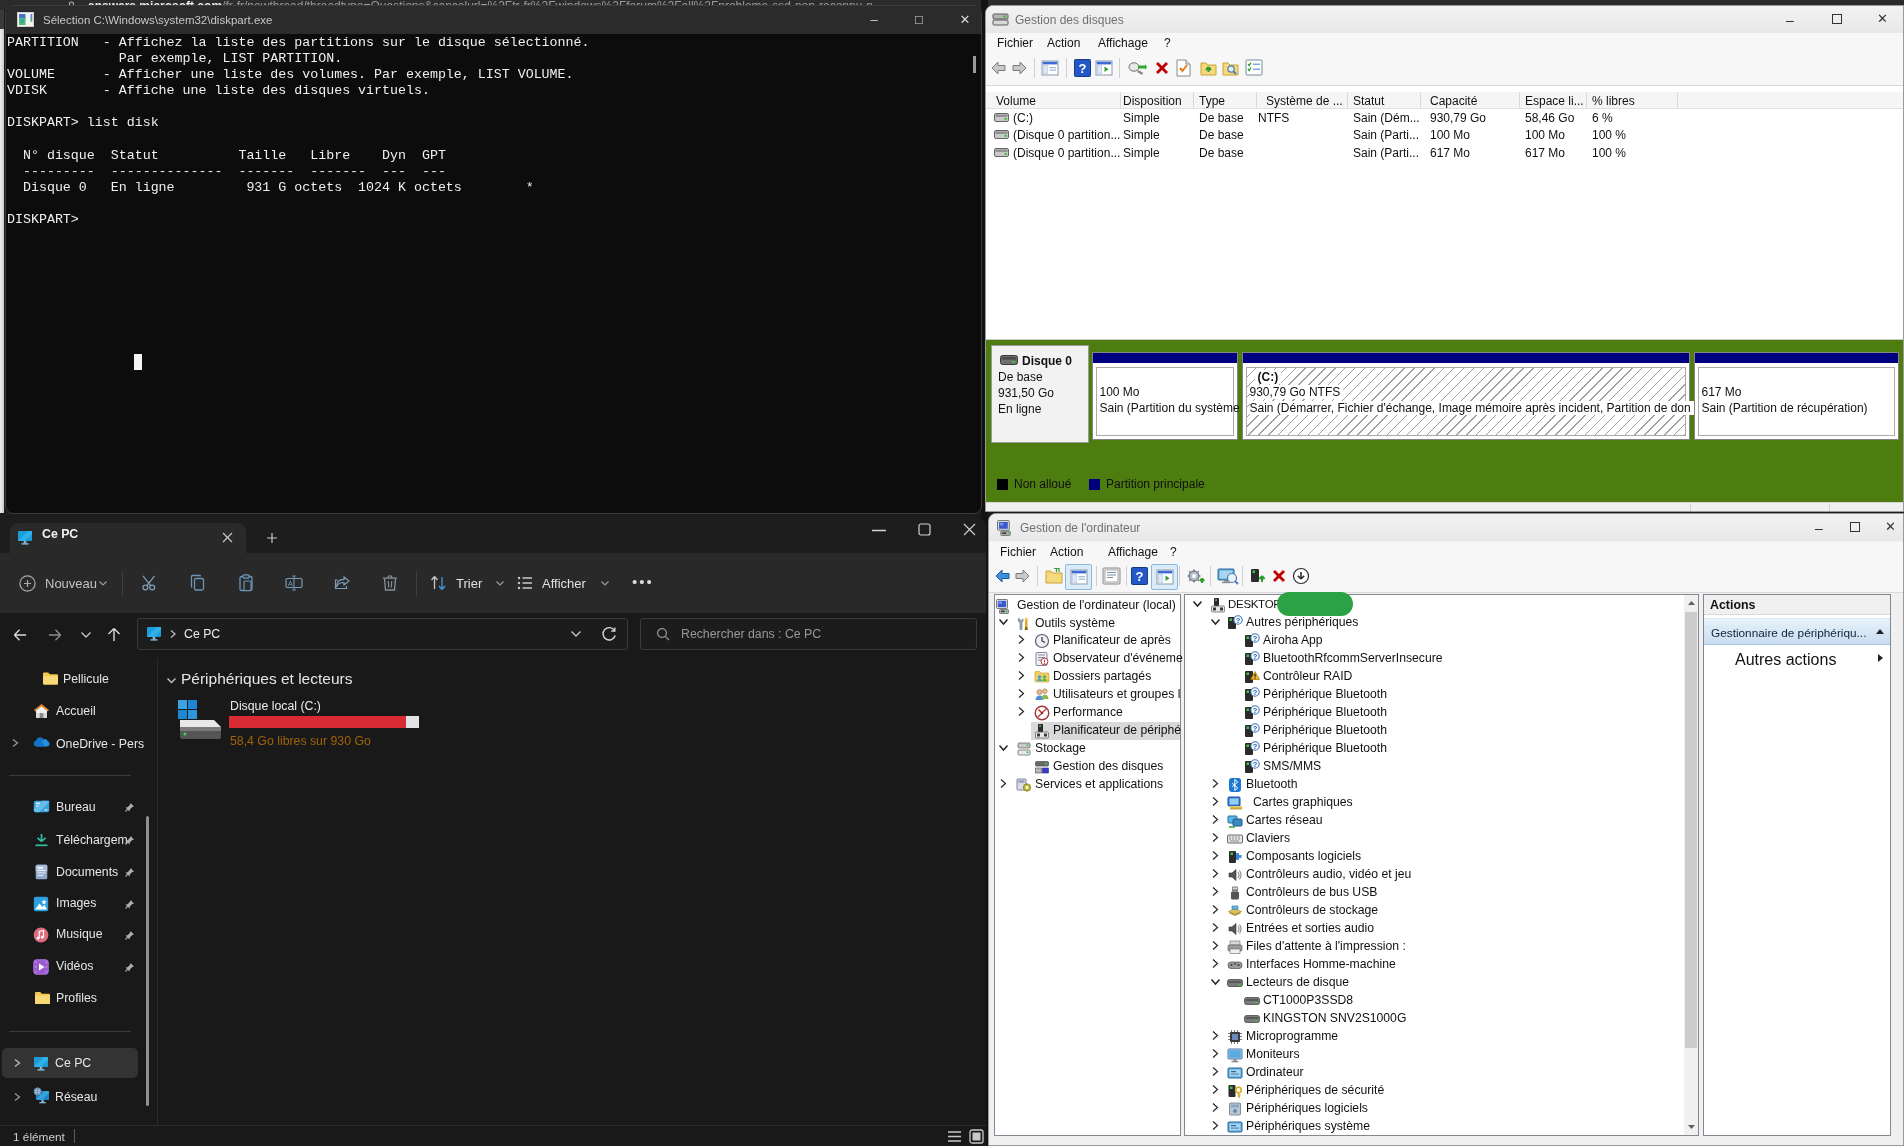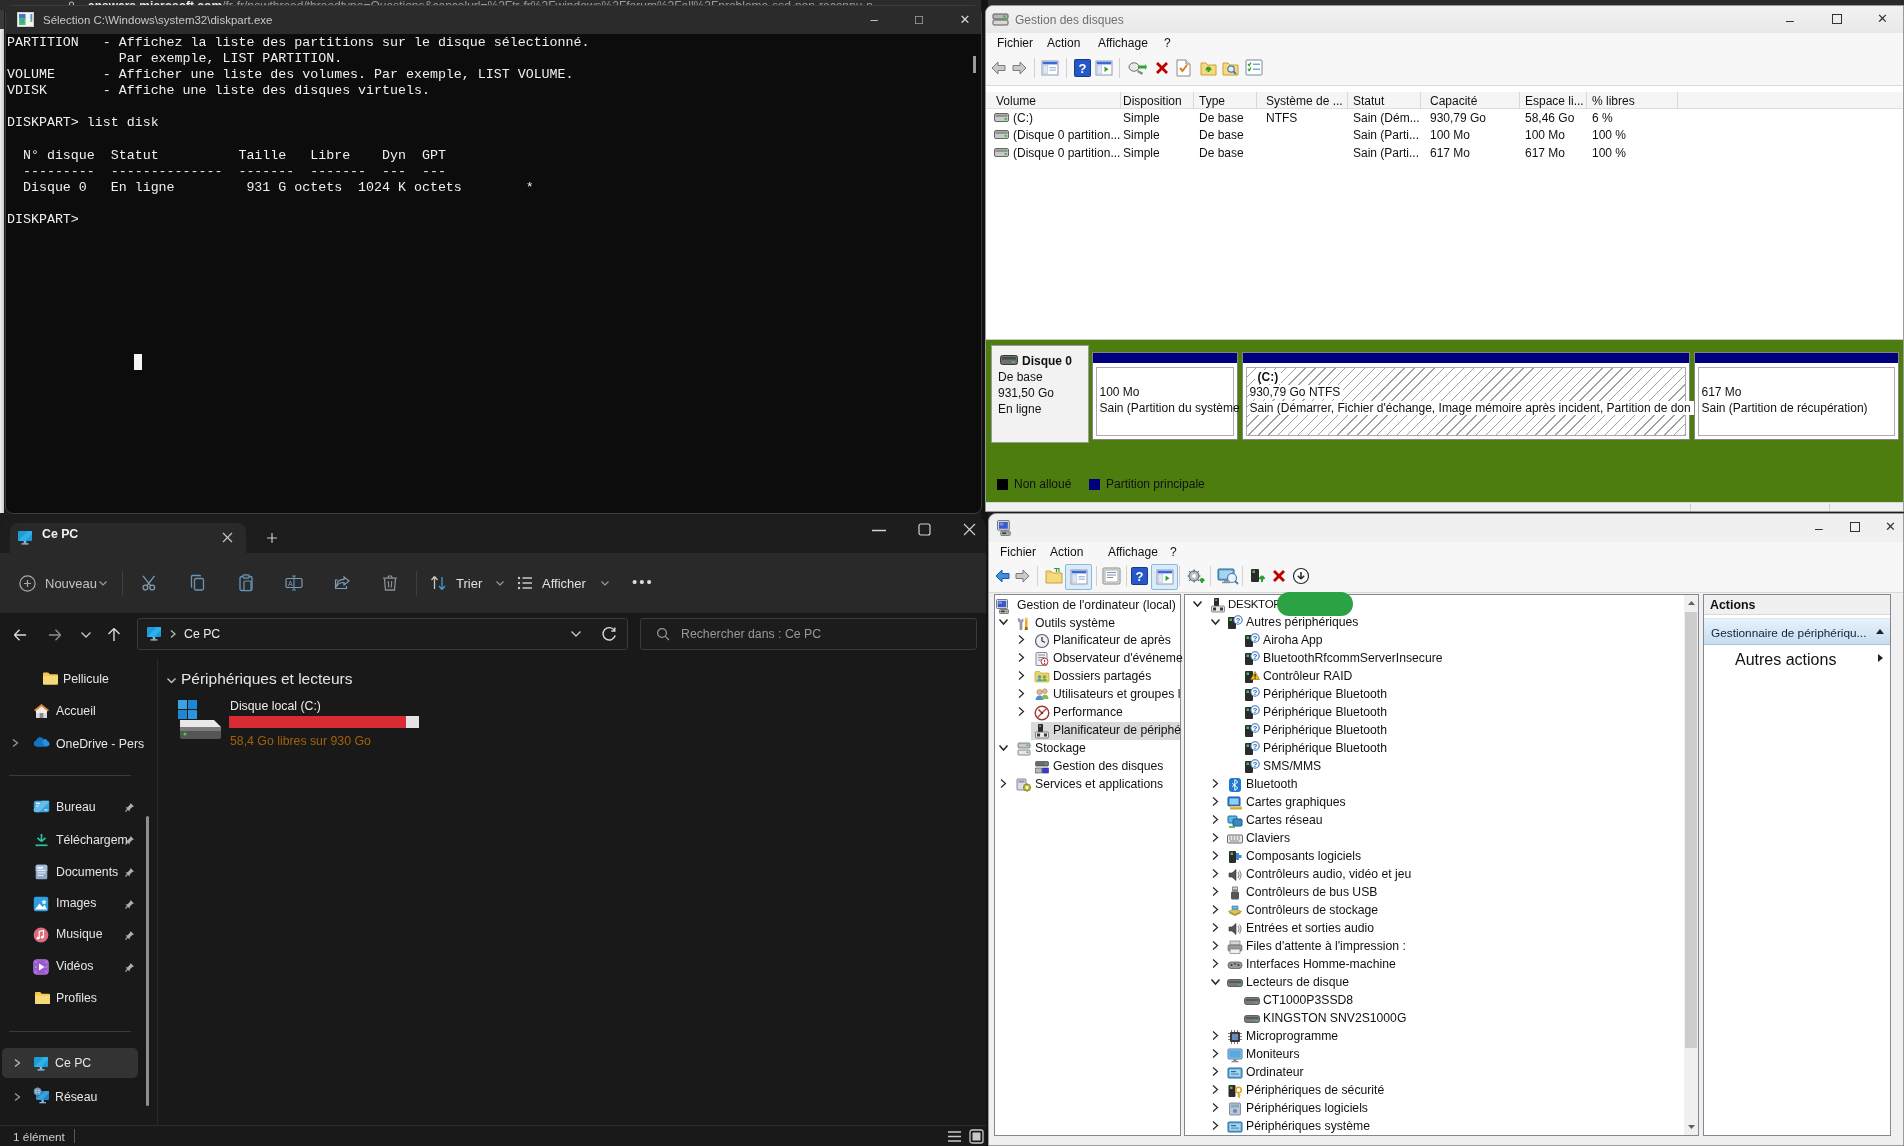--- a/index.html
+++ b/index.html
@@ -208,21 +208,21 @@
     <div class="csep" style="left:691px"></div>
 
   <svg class="abs" style="left:8px;top:107px" width="15" height="9" viewBox="0 0 15 9">
       <rect x="0.5" y="0.5" width="14" height="8" rx="1.5" fill="#c9c9c9" stroke="#666"></rect>
       <rect x="1.5" y="1.5" width="12" height="2.4" fill="#8f8f8f"></rect>
       <rect x="10.5" y="5" width="2.5" height="1.8" fill="#3fbf3f"></rect>
     </svg>
   <div class="cell" style="left:27px;top:105px">(C:)</div>
   <div class="cell" style="left:137px;top:105px">Simple</div>
   <div class="cell" style="left:213px;top:105px">De base</div>
-  <div class="cell" style="left:280px;top:105px">NTFS</div>
+  <div class="cell" style="left:272px;top:105px">NTFS</div>
   <div class="cell" style="left:367px;top:105px">Sain (Dém...</div>
   <div class="cell" style="left:444px;top:105px">930,79 Go</div>
   <div class="cell" style="left:539px;top:105px">58,46 Go</div>
   <div class="cell" style="left:606px;top:105px">6 %</div>
   <svg class="abs" style="left:8px;top:124px" width="15" height="9" viewBox="0 0 15 9">
       <rect x="0.5" y="0.5" width="14" height="8" rx="1.5" fill="#c9c9c9" stroke="#666"></rect>
       <rect x="1.5" y="1.5" width="12" height="2.4" fill="#8f8f8f"></rect>
       <rect x="10.5" y="5" width="2.5" height="1.8" fill="#3fbf3f"></rect>
     </svg>
   <div class="cell" style="left:27px;top:122px">(Disque 0 partition...</div>
@@ -741,20 +741,23 @@
 <g id="svc">
         <rect x="1" y="2" width="9" height="11" rx="0.8" fill="#d8dce8" stroke="#5a5a7a" stroke-width="0.7"></rect>
         <rect x="2.5" y="3.5" width="6" height="2" fill="#8a90b8"></rect>
         <circle cx="11" cy="10.5" r="3.6" fill="#c8c83a" stroke="#7a7a20" stroke-width="0.7"></circle>
         <circle cx="11" cy="10.5" r="1.3" fill="#fff"></circle>
         <path d="M11 6.5 L11 8 M11 13 L11 14.5 M7 10.5 L8.5 10.5 M13.5 10.5 L15 10.5 M8.2 7.7 L9.2 8.7 M12.8 12.3 L13.8 13.3 M13.8 7.7 L12.8 8.7 M9.2 12.3 L8.2 13.3" stroke="#7a7a20" stroke-width="1"></path>
       </g>
 </defs>
   </svg>
 <div id="cm" class="mmc">
+  <div class="title">
+      <div class="txt" style="left:31px">Gestion de l'ordinateur</div>
+    </div>
   <svg class="abs" style="left:8px;top:5px" width="17" height="17" viewBox="0 0 16 16">
       <use href="#mgmt"></use>
     </svg>
   <div class="abs" style="left:826px;top:6px;width:13px;height:14px;color:#333;font-size:14px">–</div>
   <div class="abs" style="left:861px;top:3px;width:10px;height:10px;border:1px solid #333;margin-top:5px"></div>
   <div class="abs" style="left:896px;top:5px;color:#333;font-size:13px">✕</div>
   <div class="menu">
       <span style="left:11px">Fichier</span>
       <span style="left:61px">Action</span>
       <span style="left:119px">Affichage</span>
@@ -956,21 +959,21 @@
   <svg class="tico" style="left:238px;top:263px" viewBox="0 0 16 16">
       <use href="#bt"></use>
     </svg>
   <div class="trow" style="left:257px;top:263px">Bluetooth</div>
   <svg class="tico" style="left:221px;top:282px" viewBox="0 0 11 11">
       <use href="#chevR"></use>
     </svg>
   <svg class="tico" style="left:238px;top:281px" viewBox="0 0 16 16">
       <use href="#gpu"></use>
     </svg>
-  <div class="trow" style="left:257px;top:281px">Cartes graphiques</div>
+  <div class="trow" style="left:264px;top:281px">Cartes graphiques</div>
   <svg class="tico" style="left:221px;top:300px" viewBox="0 0 11 11">
       <use href="#chevR"></use>
     </svg>
   <svg class="tico" style="left:238px;top:299px" viewBox="0 0 16 16">
       <use href="#nic"></use>
     </svg>
   <div class="trow" style="left:257px;top:299px">Cartes réseau</div>
   <svg class="tico" style="left:221px;top:318px" viewBox="0 0 11 11">
       <use href="#chevR"></use>
     </svg>

